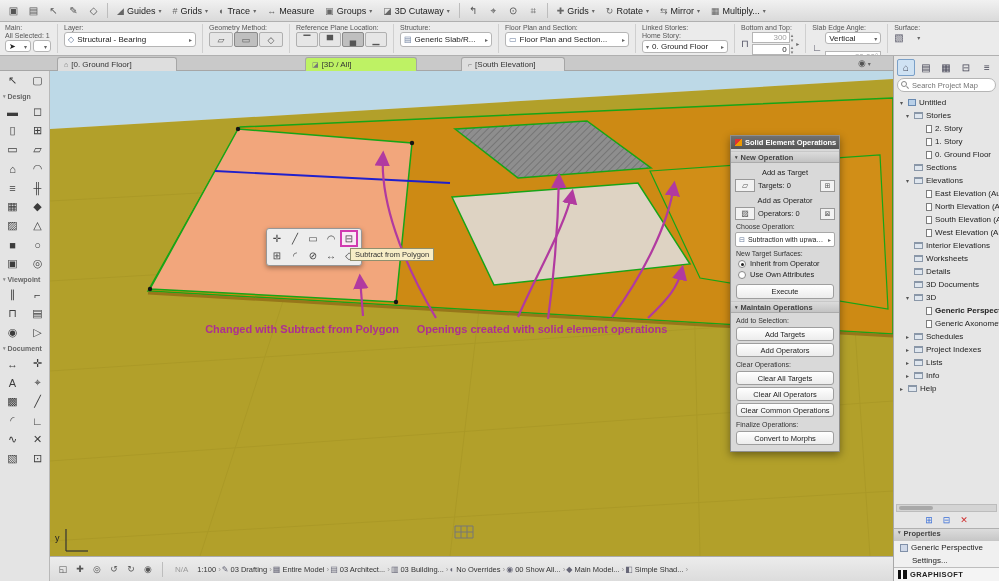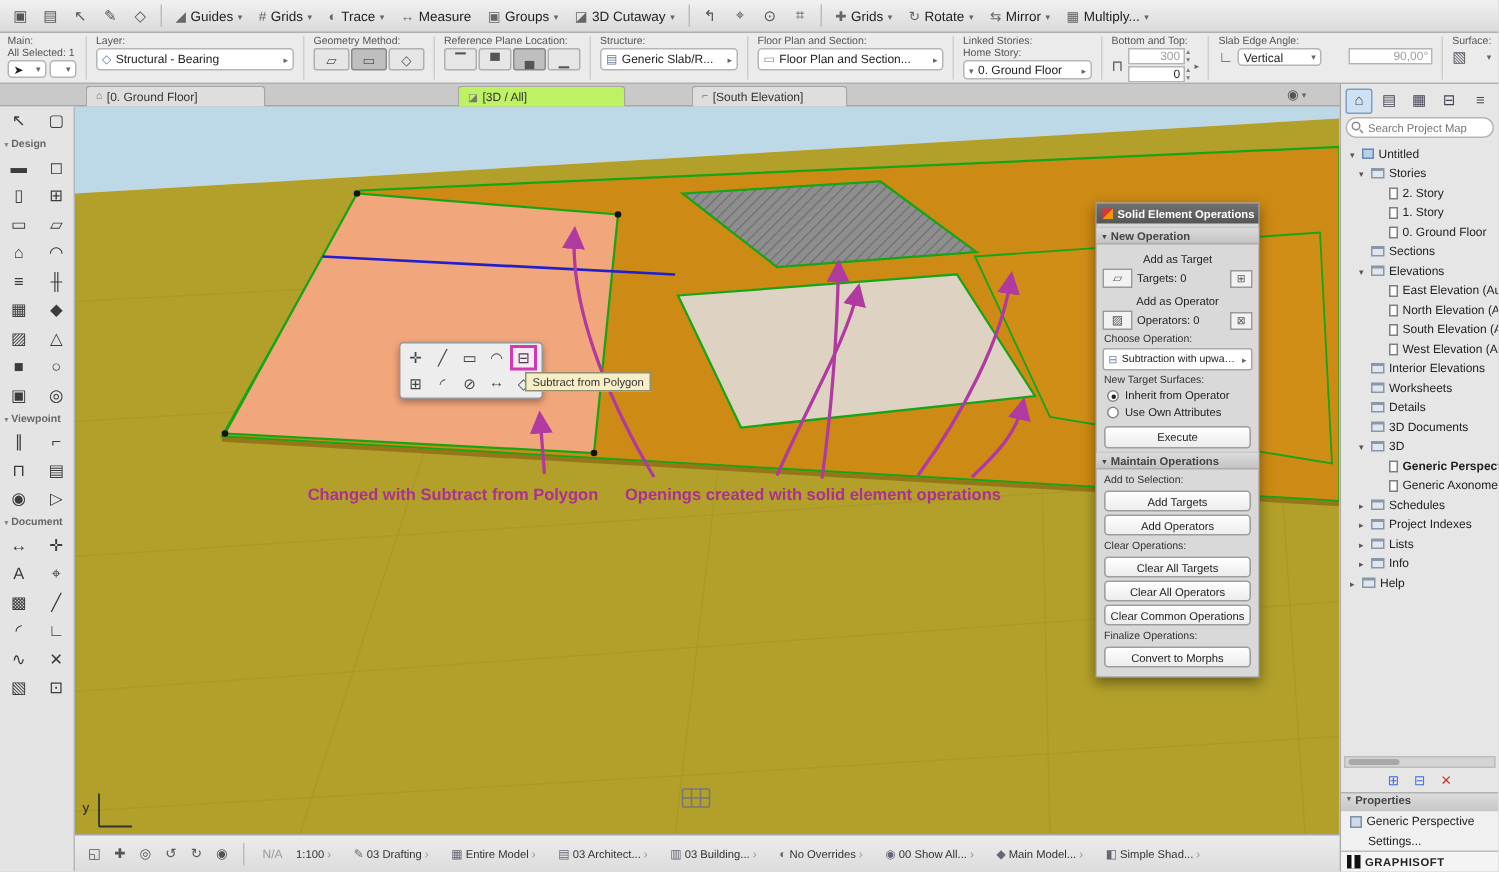--- a/index.html
+++ b/index.html
@@ -90,21 +90,21 @@
 .prow .pic{width:8px;height:8px;background:#cfd8e8;border:1px solid #8090a8;flex:none}
 .prow.indent{padding-left:18px}
 .brand{height:14px;display:flex;align-items:center;gap:3px;padding:0 4px;background:#f4f4f4;border-top:1px solid #bdbdbd;flex:none}
 .brandmark{width:9px;height:9px;background:#111;position:relative;flex:none}
 .brandmark::after{content:"";position:absolute;left:3px;top:0;width:2px;height:9px;background:#fff}
 .brandtext{font-size:7.5px;font-weight:bold;color:#222;letter-spacing:.4px}
 
 #statusbar{position:absolute;left:50px;top:556px;width:843px;height:25px;background:linear-gradient(#ececec,#dcdcdc);border-top:1px solid #ababab;display:flex;align-items:center;padding:0 5px;gap:3px;overflow:hidden}
 .sico{width:16px;height:16px;display:flex;align-items:center;justify-content:center;font-size:9px;color:#555}
 .na{color:#9a9a9a;font-size:8px;margin:16px 6px}
-#quickopts{display:flex;align-items:center;gap:15px;overflow:hidden;flex:1}
+#quickopts{display:flex;align-items:center;gap:1px;overflow:hidden;flex:1}
 .qitem{display:flex;align-items:center;gap:2px;font-size:7.5px;color:#333;white-space:nowrap}
 .qico{font-size:8px;color:#667}
 .qch{font-size:8px;color:#999}
 </style>
 </head>
 <body>
 
 <div id="menubar">
   <span style="display:flex;gap:1px">
       <span class="mico">▣</span>
@@ -259,21 +259,21 @@
           </div>
       </div>
       <span class="chev">▸</span>
     </div>
   </div>
   <div class="isep"></div>
   <div class="ig">
     <span class="iglabel">Slab Edge Angle:</span>
     <div style="display:flex;gap:3px;align-items:center">
       <span style="font-size:10px;color:#556">∟</span>
-      <div style="display:flex;flex-direction:row;gap:18px">
+      <div style="display:flex;flex-direction:column;gap:7px">
         <div class="ctrl" style="height:12px;width:56px">
             <span>Vertical</span>
             <span class="chev">▾</span>
           </div>
         <div class="num dim" style="width:56px">90,00°</div>
       </div>
     </div>
   </div>
   <div class="isep"></div>
   <div class="ig">

